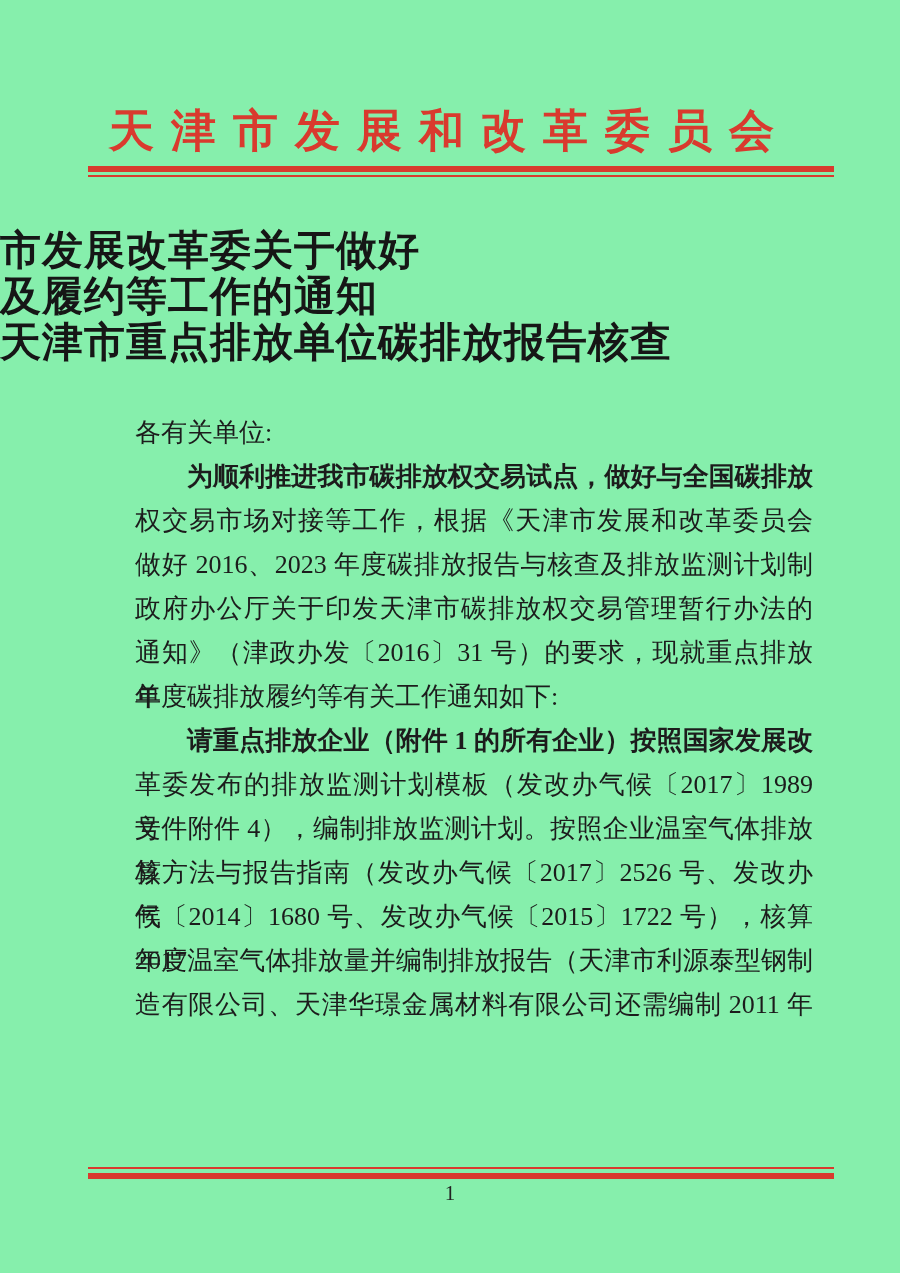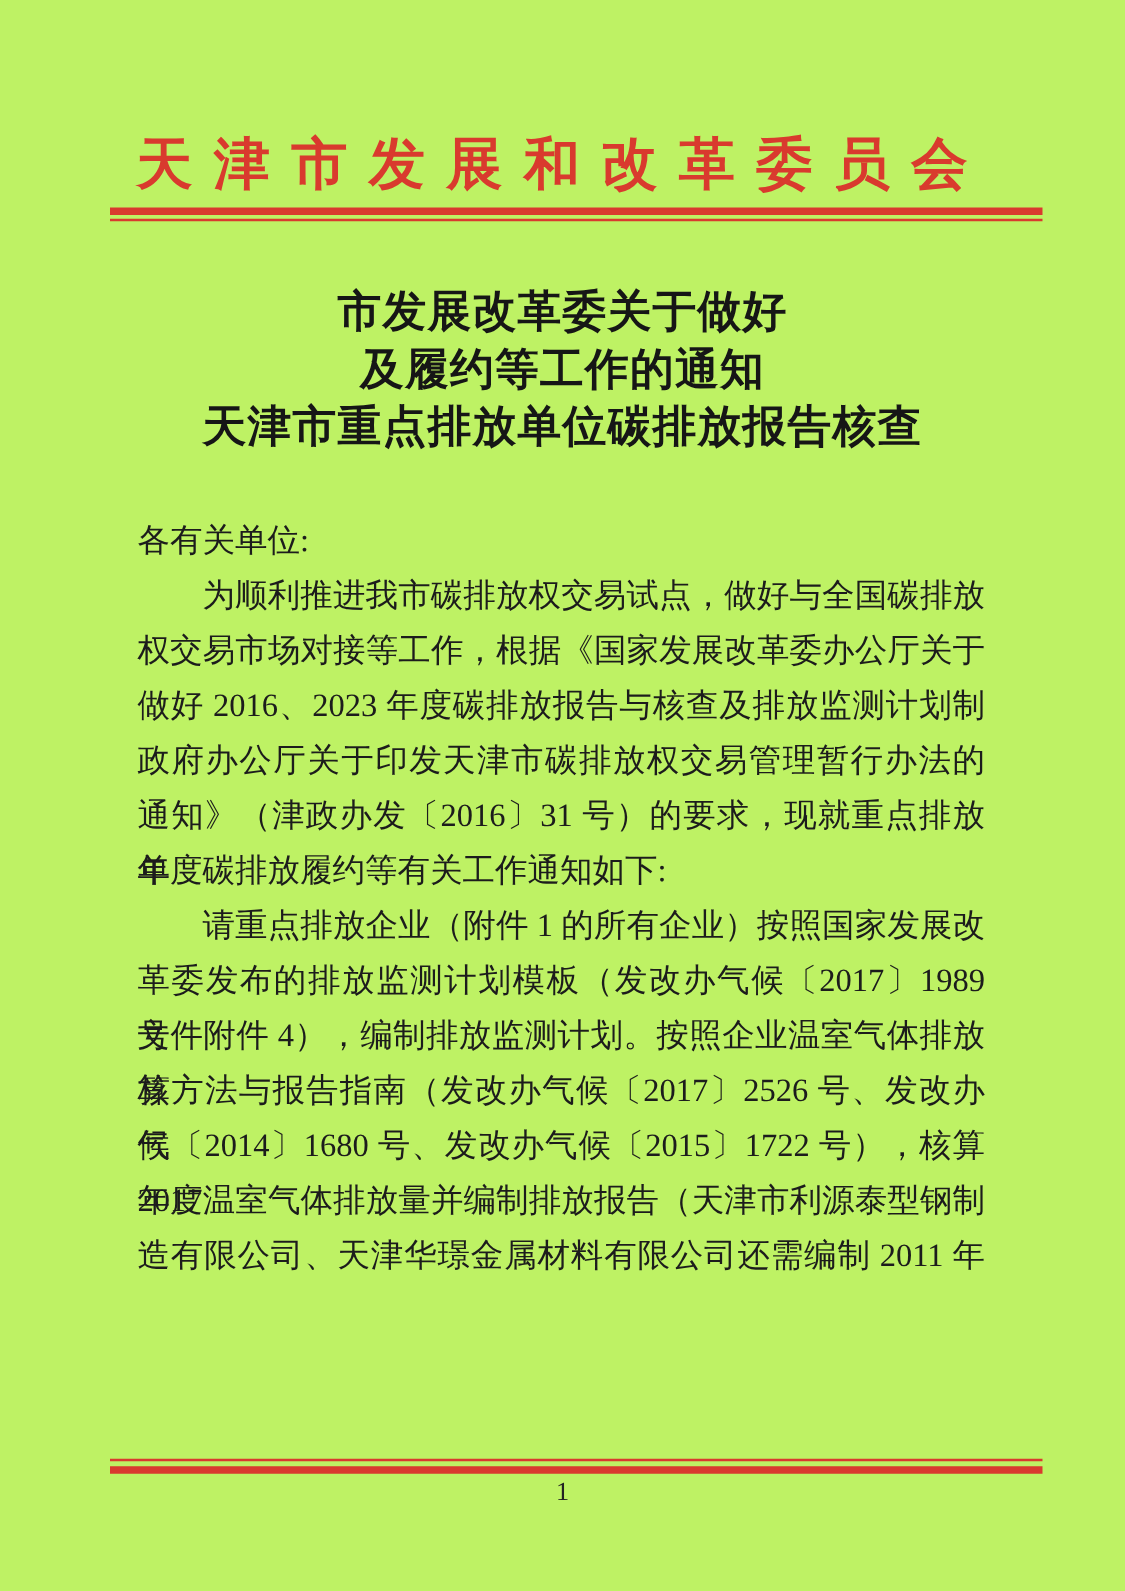--- a/index.html
+++ b/index.html
@@ -1,20 +1,20 @@
 <!DOCTYPE html>
 <html lang="zh" style="--accent: #d93a2e;"><head>
 <meta charset="utf-8">
 <style>
   html,body{margin:0;padding:0;background:#e8e8e8;}
   .page{
     position:relative;
     width:900px;height:1273px;
     margin:0 auto;
-    background:#bef264;
+    background:#86efac;
     overflow:hidden;
     font-family:"Liberation Serif","DejaVu Serif",serif;
     color:#1c1c1c;
     box-shadow:0 0 4px rgba(0,0,0,.15);
   }
   
   .letterhead{
     position:absolute;top:101px;left:0;width:100%;
     text-align:center;
     color:var(--accent,#d93a2e);
@@ -26,35 +26,34 @@
   .rule{position:absolute;left:88px;width:746px;}
   .rule .thick{height:6px;background:var(--accent,#d93a2e);}
   .rule .thin{height:2px;background:var(--accent,#d93a2e);}
   .rule-header{top:166px;}
   .rule-header .thin{margin-top:3px;}
   .rule-footer{top:1167px;}
   .rule-footer .thick{margin-top:4px;}
   
   .doc-title{
     position:absolute;top:227px;left:0;width:100%;
-    text-align:center;
-    font-size:35px;line-height:46px;font-weight:bold;
+    font-size:41px;line-height:46px;font-weight:bold;
     color:#161616;
     letter-spacing:1px;
   }
   
   .body{
-    position:absolute;top:411px;left:110px;width:678px;
+    position:absolute;top:411px;left:135px;width:678px;
     font-size:26px;line-height:44px;
     color:#1c1c1c;
   }
   .line{height:44px;white-space:nowrap;}
   .line.j{text-align:justify;text-align-last:justify;white-space:normal;}
   .line.i1{padding-left:52px;}
-  .line.i1.j{width:626px;}
+  .line.i1.j{width:626px;font-weight:bold;}
   .line.b{
     font-family:"Liberation Sans","DejaVu Sans",sans-serif;
     font-weight:bold;color:#111;
     letter-spacing:1px;
   }
   
   .page-number{
     position:absolute;top:1181px;left:0;width:100%;
     text-align:center;font-size:21px;color:#222;
   }
@@ -73,21 +72,21 @@
 
   <div class="doc-title">
     <div>市发展改革委关于做好</div>
     <div>及履约等工作的通知</div>
     <div>天津市重点排放单位碳排放报告核查</div>
   </div>
 
   <div class="body">
       <div class="line">各有关单位:</div>
       <div class="line j i1">为顺利推进我市碳排放权交易试点，做好与全国碳排放</div>
-      <div class="line j">权交易市场对接等工作，根据《国家发展改革委办公厅关于</div>
+      <div class="line j">权交易市场对接等工作，根据《天津市发展和改革委员会</div>
       <div class="line j">做好 2016、2023 年度碳排放报告与核查及排放监测计划制</div>
       <div class="line j">政府办公厅关于印发天津市碳排放权交易管理暂行办法的</div>
       <div class="line j">通知》（津政办发〔2016〕31 号）的要求，现就重点排放单</div>
       <div class="line">年度碳排放履约等有关工作通知如下:</div>
       <div class="line j i1">请重点排放企业（附件 1 的所有企业）按照国家发展改</div>
       <div class="line j">革委发布的排放监测计划模板（发改办气候〔2017〕1989 号</div>
       <div class="line j">文件附件 4），编制排放监测计划。按照企业温室气体排放核</div>
       <div class="line j">算方法与报告指南（发改办气候〔2017〕2526 号、发改办气</div>
       <div class="line j">候〔2014〕1680 号、发改办气候〔2015〕1722 号），核算 2017</div>
       <div class="line j">年度温室气体排放量并编制排放报告（天津市利源泰型钢制</div>

